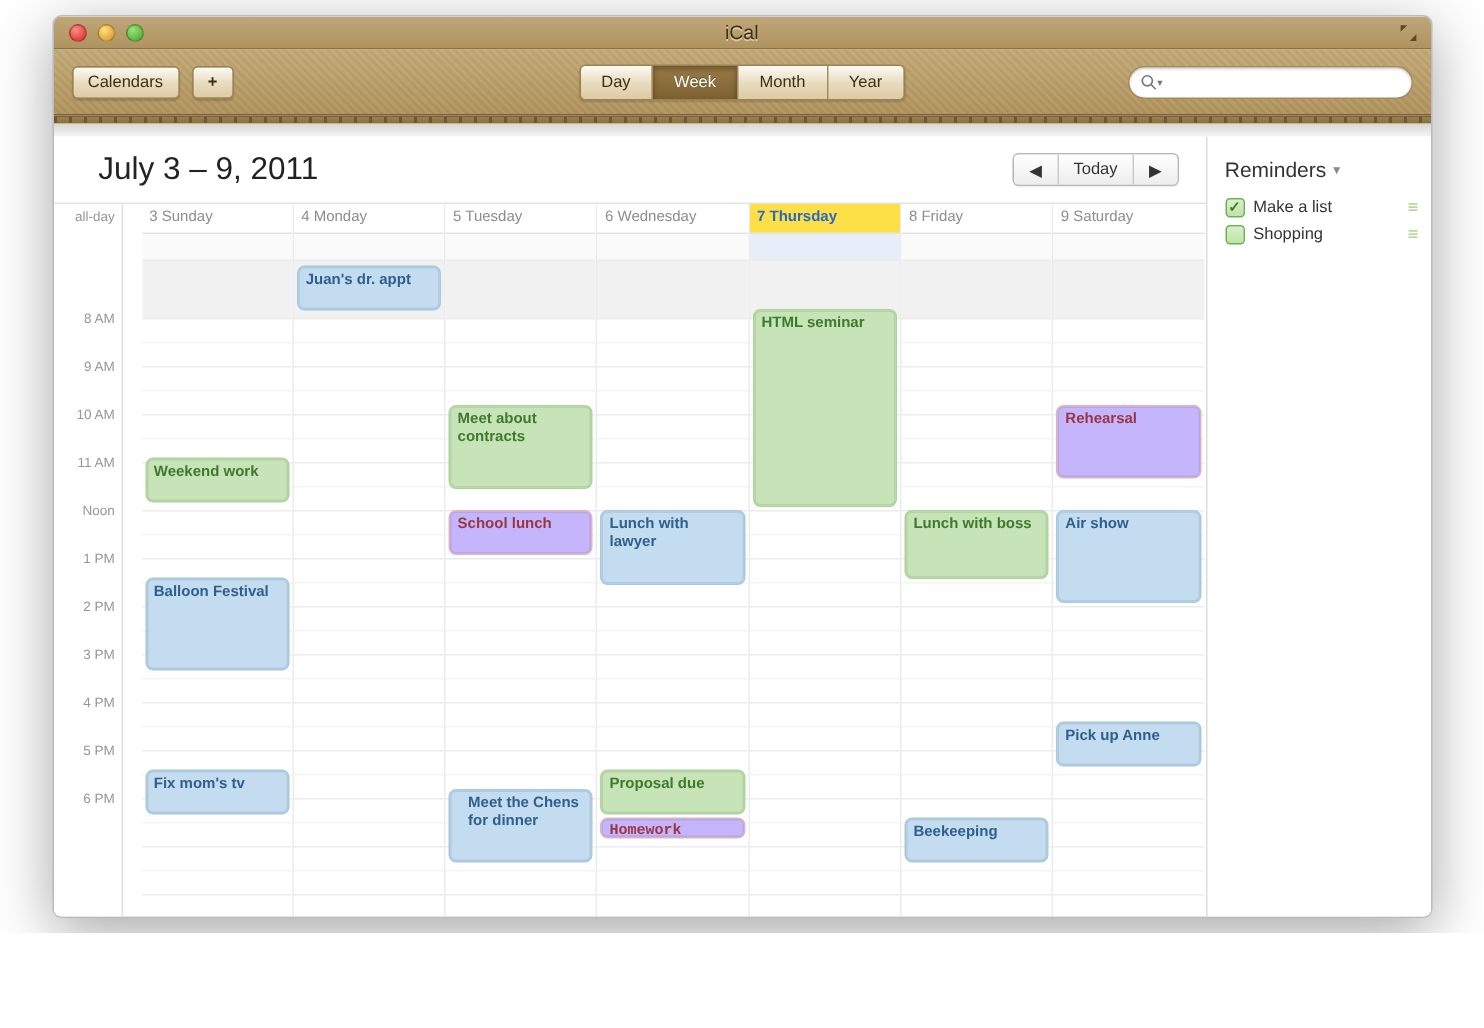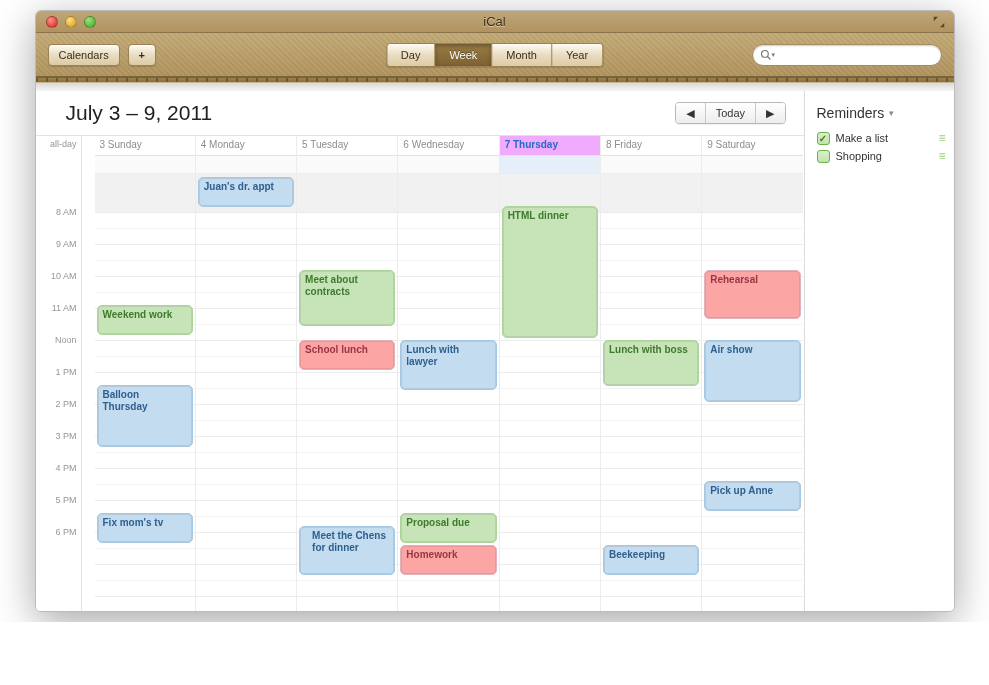--- a/index.html
+++ b/index.html
@@ -242,21 +242,21 @@
     z-index: 3;
   }
   .day-header.today { color: #2a67c9; font-weight: bold; }
   .allday-row {
     height: 18px;
     border-bottom: 1px solid #ececec;
     background: #fafafa;
   }
   .day-col.today .allday-row,
   .day-col.today .hours-bg { background: #e6eef9; }
-  .day-col.today .day-header { background: #f0abfc; }
+  .day-col.today .day-header { background: #fde047; }
   .hour-line {
     position: absolute; left: 0; right: 0;
     border-top: 1px solid #ececec;
   }
   .hour-line.half { border-top: 1px solid #f4f4f4; }
   
   .pre-shade {
     position: absolute;
     top: 38px; left: 0; right: 0;
     background: #f1f1f1;
@@ -270,21 +270,21 @@
     font-size: 10px;
     font-weight: bold;
     overflow: hidden;
     box-shadow: inset 0 0 0 1px rgba(0,0,0,0.08);
     z-index: 2;
     line-height: 1.15;
     cursor: default;
   }
   .ev-blue  { background: #c4dcef; color: #2d5f8f; border: 1px solid #a6c8e2; }
   .ev-green { background: #c6e4b8; color: #3e7a2c; border: 1px solid #add49b; }
-  .ev-red   { background: #fca5a5; color: #9a3644; border: 1px solid #e2b3ba; }
+  .ev-red   { background: #c4b5fd; color: #9a3644; border: 1px solid #e2b3ba; }
 
   
   .reminders {
     width: 150px;
     border-left: 1px solid #dcdcdc;
     padding: 14px 10px 10px 12px;
     background: #fff;
     flex-shrink: 0;
   }
   .rem-title {
@@ -415,21 +415,21 @@
               <div class="hour-line" style="top: 332.4px;"></div>
               <div class="hour-line half" style="top: 348.4px;"></div>
               <div class="hour-line" style="top: 364.4px;"></div>
               <div class="hour-line half" style="top: 380.4px;"></div>
               <div class="hour-line" style="top: 396.4px;"></div>
               <div class="hour-line half" style="top: 412.4px;"></div>
               <div class="hour-line" style="top: 428.4px;"></div>
               <div class="hour-line half" style="top: 444.4px;"></div>
               <div class="hour-line" style="top: 460.4px;"></div>
               <div class="event ev-green" style="top: 169.2px; height: 30px;">Weekend work</div>
-              <div class="event ev-blue" style="top: 249.2px; height: 62px;">Balloon Thursday</div>
+              <div class="event ev-blue" style="top: 249.2px; height: 62px;">Balloon Festival</div>
               <div class="event ev-blue" style="top: 377.2px; height: 30px;">Fix mom's tv</div>
             </div>
             <div class="day-col">
               <div class="day-header">4 Monday</div>
               <div class="allday-row"></div>
               <div class="pre-shade" style="height: 38.4px;"></div>
               <div class="hour-line" style="top: 76.4px;"></div>
               <div class="hour-line half" style="top: 92.4px;"></div>
               <div class="hour-line" style="top: 108.4px;"></div>
               <div class="hour-line half" style="top: 124.4px;"></div>
@@ -513,21 +513,21 @@
               <div class="hour-line half" style="top: 348.4px;"></div>
               <div class="hour-line" style="top: 364.4px;"></div>
               <div class="hour-line half" style="top: 380.4px;"></div>
               <div class="hour-line" style="top: 396.4px;"></div>
               <div class="hour-line half" style="top: 412.4px;"></div>
               <div class="hour-line" style="top: 428.4px;"></div>
               <div class="hour-line half" style="top: 444.4px;"></div>
               <div class="hour-line" style="top: 460.4px;"></div>
               <div class="event ev-blue" style="top: 204.4px; height: 49.2px;">Lunch with lawyer</div>
               <div class="event ev-green" style="top: 377.2px; height: 30px;">Proposal due</div>
-              <div class="event ev-red" style="top: 409.2px; height: 30px;">Homework</div>
+              <div class="event ev-red" style="top: 409.2px; height: 14px; font-family: Liberation Mono, monospace;">Homework</div>
             </div>
             <div class="day-col today">
               <div class="day-header today">7 Thursday</div>
               <div class="allday-row"></div>
               <div class="pre-shade" style="height: 38.4px;"></div>
               <div class="hour-line" style="top: 76.4px;"></div>
               <div class="hour-line half" style="top: 92.4px;"></div>
               <div class="hour-line" style="top: 108.4px;"></div>
               <div class="hour-line half" style="top: 124.4px;"></div>
               <div class="hour-line" style="top: 140.4px;"></div>
@@ -544,21 +544,21 @@
               <div class="hour-line half" style="top: 316.4px;"></div>
               <div class="hour-line" style="top: 332.4px;"></div>
               <div class="hour-line half" style="top: 348.4px;"></div>
               <div class="hour-line" style="top: 364.4px;"></div>
               <div class="hour-line half" style="top: 380.4px;"></div>
               <div class="hour-line" style="top: 396.4px;"></div>
               <div class="hour-line half" style="top: 412.4px;"></div>
               <div class="hour-line" style="top: 428.4px;"></div>
               <div class="hour-line half" style="top: 444.4px;"></div>
               <div class="hour-line" style="top: 460.4px;"></div>
-              <div class="event ev-green" style="top: 70px; height: 132.4px;">HTML dinner</div>
+              <div class="event ev-green" style="top: 70px; height: 132.4px;">HTML seminar</div>
             </div>
             <div class="day-col">
               <div class="day-header">8 Friday</div>
               <div class="allday-row"></div>
               <div class="pre-shade" style="height: 38.4px;"></div>
               <div class="hour-line" style="top: 76.4px;"></div>
               <div class="hour-line half" style="top: 92.4px;"></div>
               <div class="hour-line" style="top: 108.4px;"></div>
               <div class="hour-line half" style="top: 124.4px;"></div>
               <div class="hour-line" style="top: 140.4px;"></div>

